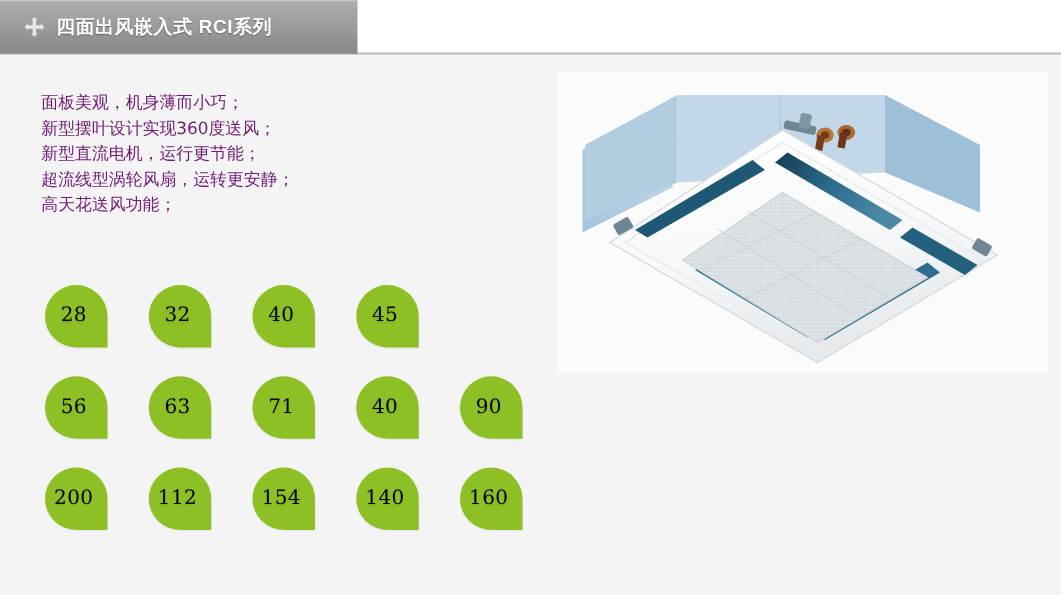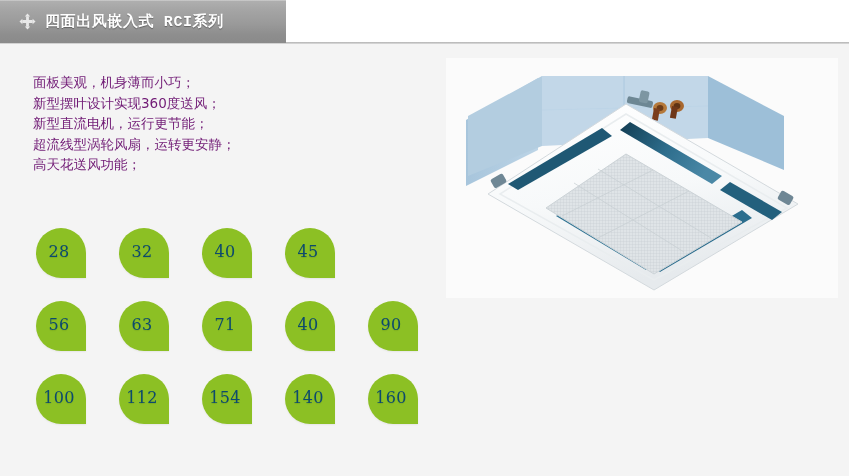--- a/index.html
+++ b/index.html
@@ -28,21 +28,21 @@
     box-shadow:inset 0 1px 0 rgba(255,255,255,.28);
   }
   .move-icon{
     position:relative;width:17px;height:17px;margin-left:19px;margin-right:9px;flex:none;
   }
   .move-icon svg{display:block;}
   .header-title{
     color:#ffffff;font-size:15px;font-weight:bold;
     letter-spacing:.6px;white-space:nowrap;
     text-shadow:0 1px 1px rgba(0,0,0,.35);
-    font-family:Liberation Mono, monospace;
+    font-family:Liberation Sans, sans-serif;
   }
 
   
   .features{
     position:absolute;left:33px;top:72px;width:330px;
   }
   .features li{
     list-style:none;
     color:#701a75;
     font-size:13.5px;
@@ -67,21 +67,21 @@
   .badge-row:last-child{margin-bottom:0;}
   .badge-cell{width:83px;flex:none;}
   .badge{
     width:50px;height:50px;
     background:#8cc024;
     border-radius:50% 50% 0 50%;
     display:flex;align-items:center;justify-content:center;
     box-shadow:0 1px 2px rgba(0,0,0,.06);
   }
   .badge-label{
-    color:#0c4a6e;
+    color:#000000;
     font-size:16px;
     font-family:"DejaVu Serif","Liberation Serif",serif;
     letter-spacing:.3px;
     position:relative;left:-2px;top:-2px;
     text-shadow:0 1px 1px rgba(0,0,0,.10);
   }
 </style>
 </head>
 <body>
 
@@ -258,21 +258,21 @@
       <div class="badge-cell">
         <div class="badge">
           <span class="badge-label">90</span>
         </div>
       </div>
     </div>
 
     <div class="badge-row">
       <div class="badge-cell">
         <div class="badge">
-          <span class="badge-label">100</span>
+          <span class="badge-label">200</span>
         </div>
       </div>
       <div class="badge-cell">
         <div class="badge">
           <span class="badge-label">112</span>
         </div>
       </div>
       <div class="badge-cell">
         <div class="badge">
           <span class="badge-label">154</span>

